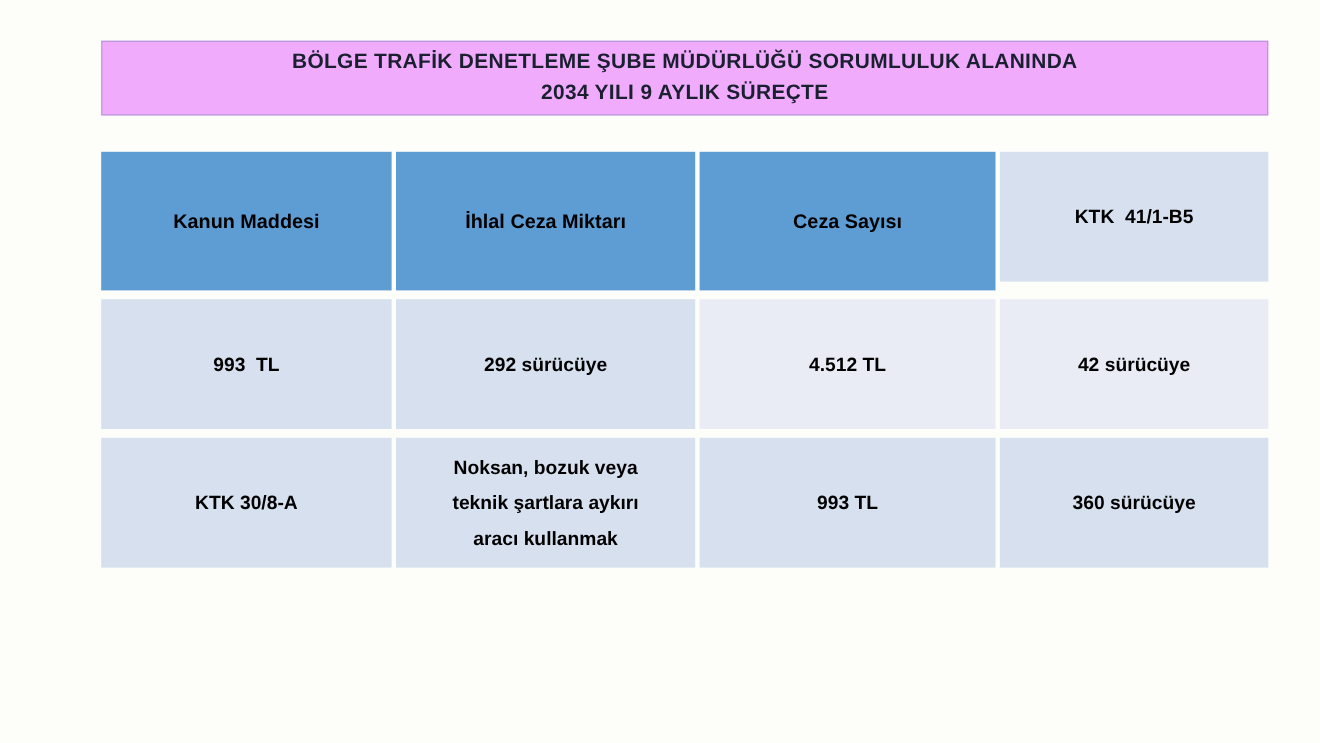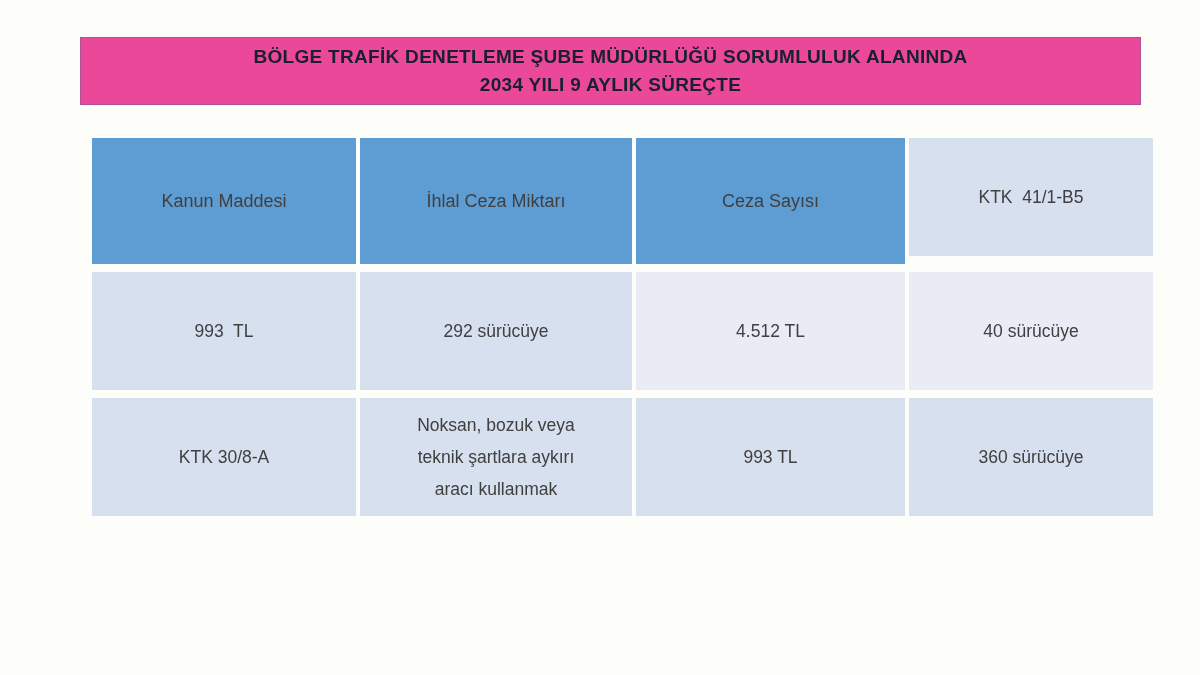--- a/index.html
+++ b/index.html
@@ -11,25 +11,25 @@
     overflow: hidden;
     font-family: "Liberation Sans", sans-serif;
   }
   .stage {
     position: relative;
     width: 1200px;
     height: 675px;
   }
   .banner {
     position: absolute;
-    left: 80px;
+    left: 92px;
     top: 37px;
     width: 1061px;
     height: 68px;
-    background: #ec4899;
+    background: #f0abfc;
     border: 1px solid rgba(60, 100, 145, 0.35);
     box-sizing: border-box;
     display: flex;
     flex-direction: column;
     align-items: center;
     justify-content: center;
     text-align: center;
   }
   .banner .t-line {
     color: #1a2030;
@@ -48,22 +48,22 @@
     grid-template-columns: 264px 272px 269px 244px;
     grid-auto-rows: auto;
     column-gap: 4px;
     row-gap: 8px;
   }
   .cell {
     display: flex;
     align-items: center;
     justify-content: center;
     text-align: center;
-    color: #404040;
-    font-weight: 400;
+    color: #000000;
+    font-weight: 700;
     white-space: pre-wrap;
     box-sizing: border-box;
     padding: 4px 2px;
   }
   .head-cell {
     background: #5e9cd4;
     height: 126px;
     font-size: 18px;
   }
   .data-cell {
@@ -88,21 +88,21 @@
 
     <div class="cell head-cell">Kanun Maddesi</div>
     <div class="cell head-cell">İhlal Ceza Miktarı</div>
     <div class="cell head-cell">Ceza Sayısı</div>
 
     <div class="cell data-cell row-odd">KTK  41/1-B5</div>
     <div class="cell data-cell row-odd">993  TL</div>
     <div class="cell data-cell row-odd">292 sürücüye</div>
 
     <div class="cell data-cell row-even">4.512 TL</div>
-    <div class="cell data-cell row-even">40 sürücüye</div>
+    <div class="cell data-cell row-even">42 sürücüye</div>
 
     <div class="cell data-cell row-odd">KTK 30/8-A</div>
     <div class="cell data-cell row-odd">Noksan, bozuk veya
 teknik şartlara aykırı
 aracı kullanmak</div>
     <div class="cell data-cell row-odd">993 TL</div>
     <div class="cell data-cell row-odd">360 sürücüye</div>
 
   </div>
 </div>

